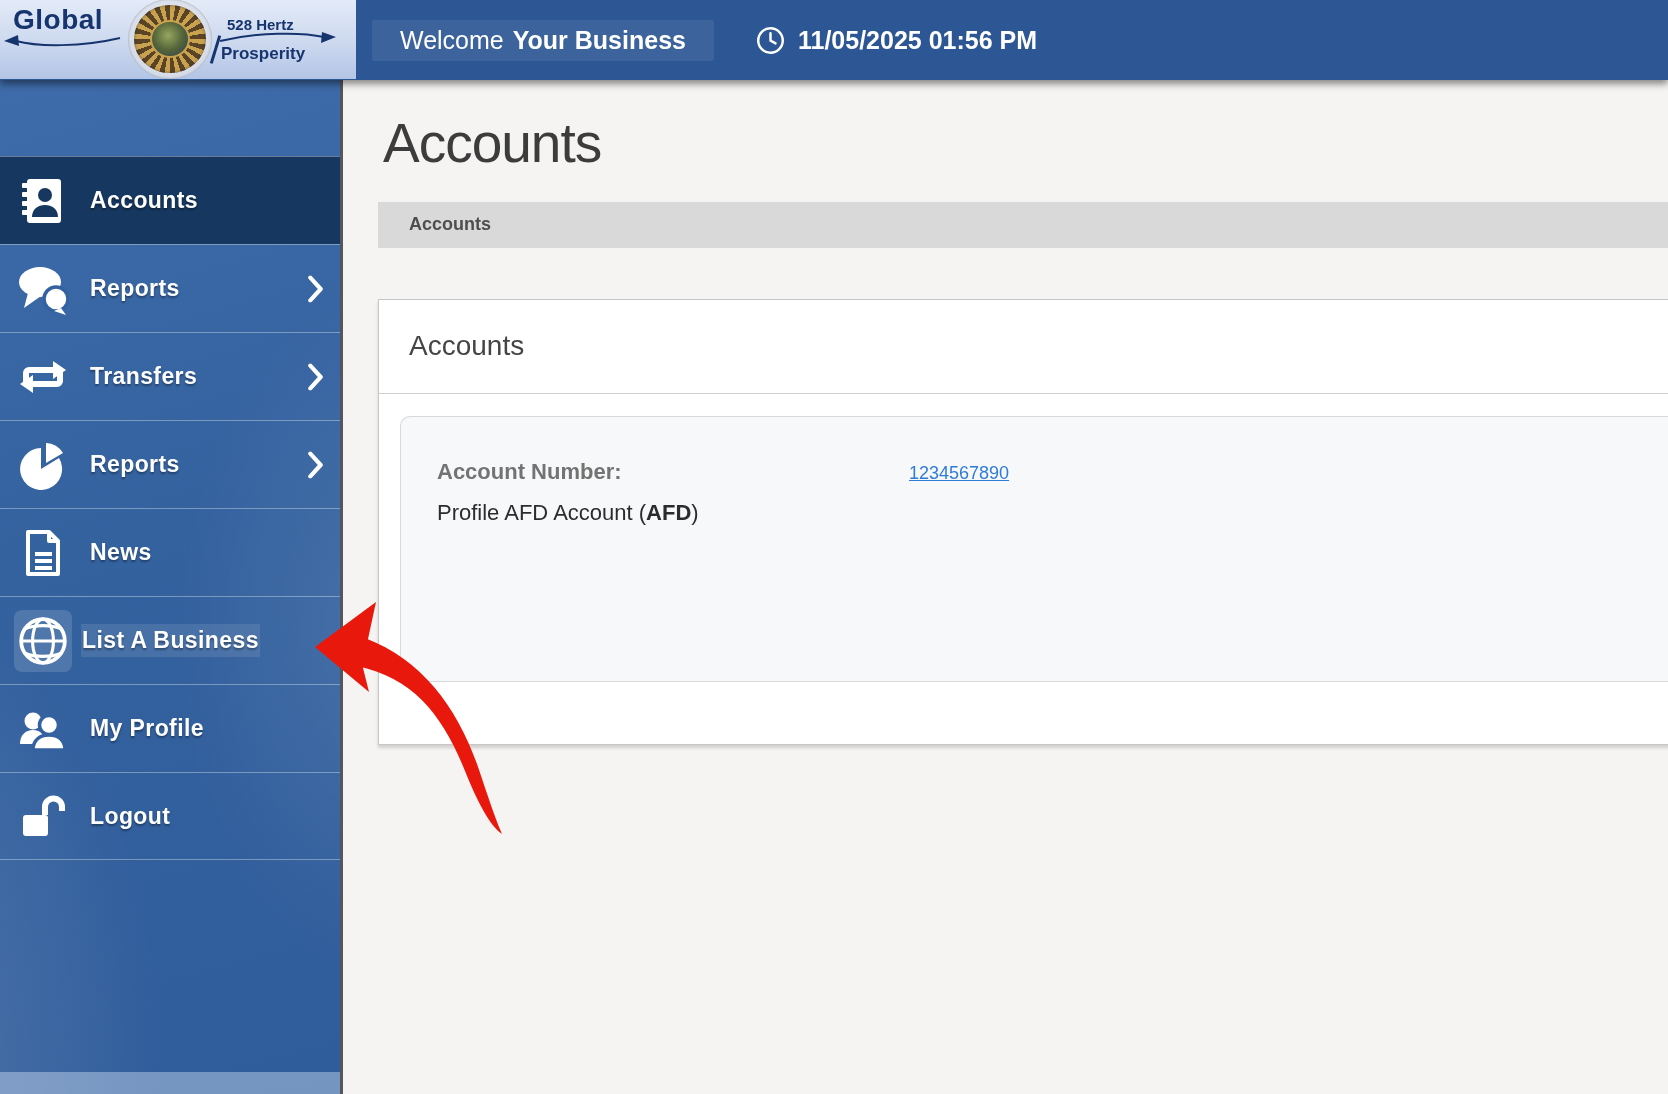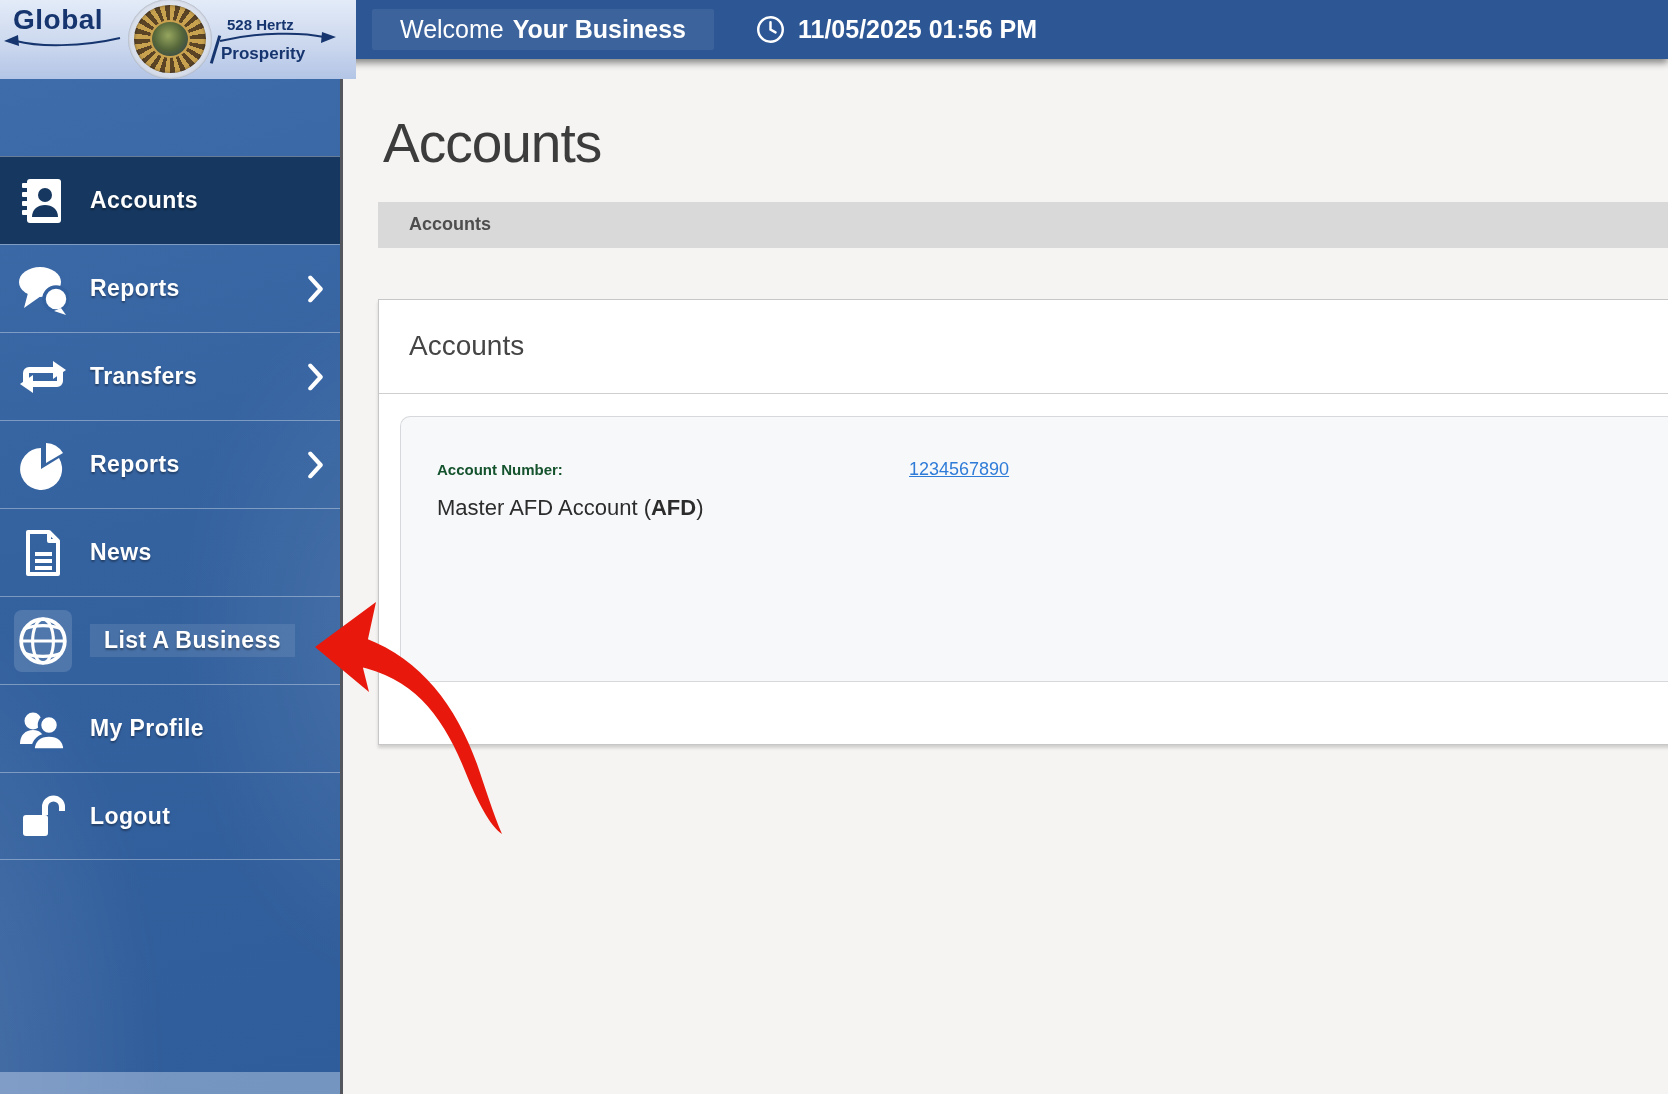--- a/index.html
+++ b/index.html
@@ -14,21 +14,21 @@
   *{box-sizing:border-box;margin:0;padding:0;}
   html,body{width:1668px;height:1094px;}
   body{
     overflow:hidden;position:relative;
     font-family:"Liberation Sans", sans-serif;
     background:#f5f4f2;
   }
 
   
   .topbar{
-    position:absolute;left:0;top:0;width:100%;height:59px;
+    position:absolute;left:0;top:0;width:100%;height:80px;
     background:var(--header-blue);
     display:flex;align-items:center;
     box-shadow:0 4px 7px rgba(0,0,0,0.45);
     z-index:10;color:#fff;
   }
   .logo{
     position:absolute;left:0;top:0;width:356px;height:79px;
     background:linear-gradient(180deg,#e3ebf8 0%,#ccd8ee 55%,#b3c5e6 100%);
     overflow:hidden;cursor:pointer;
   }
@@ -77,21 +77,21 @@
     border-top:1px solid rgba(255,255,255,0.35);
   }
   .menu-item:last-child{border-bottom:1px solid rgba(255,255,255,0.35);text-align:center;}
   .menu-item.active{background:var(--active-item-blue);}
   .mi-icon{width:58px;height:62px;display:flex;align-items:center;justify-content:center;
     flex:0 0 58px;}
   .mi-label{margin-left:18px;color:#fff;font-size:23px;font-weight:600;letter-spacing:.4px;
     text-shadow:0 2px 2px rgba(0,0,0,0.35);}
   .mi-chevron{position:absolute;right:17px;top:50%;transform:translateY(-50%);display:flex;}
   .menu-item.spot .mi-icon{background:rgba(255,255,255,0.14);border-radius:8px;}
-  .menu-item.spot .mi-label{background:rgba(255,255,255,0.10);padding:3px 14px;margin-left:18px;}
+  .menu-item.spot .mi-label{background:rgba(255,255,255,0.10);padding:3px 1px;margin-left:9px;}
   .cut{fill:var(--active-item-blue);}
   .strk{stroke:var(--sidebar-blue);stroke-width:3.5;}
 
   
   .content{position:absolute;left:343px;top:79px;right:0;bottom:0;}
   .page-title{
     margin:30px 0 0 40px;font-size:55px;font-weight:300;color:#3c3c3c;
     line-height:1.25;letter-spacing:-1px;
   }
   .breadcrumb{
@@ -109,21 +109,21 @@
     font-size:28px;font-weight:300;color:#454545;
     border-bottom:1px solid #cfcfcf;
   }
   .panel-body{padding:22px 0 62px 21px;}
   .card{
     background:#f7f8fa;border:1px solid #d6d8db;border-right:none;
     border-radius:10px 0 0 10px;height:266px;margin-right:0;
     padding:42px 0 0 36px;
   }
   .card-row{display:grid;grid-template-columns:472px 1fr;align-items:baseline;margin-bottom:15px;}
-  .card-label{font-size:15px;font-weight:700;color:#14532d;}
+  .card-label{font-size:22px;font-weight:700;color:#737373;}
   .card-value{font-size:22px;color:#2c2c2c;}
   .acct-link{font-size:18px;color:var(--link-blue);justify-self:start;}
   .bold{font-weight:700;}
 
   
   .red-arrow{position:absolute;left:300px;top:588px;width:215px;height:260px;
     z-index:50;pointer-events:none;}
 </style>
 </head>
 <body>
@@ -290,21 +290,21 @@
 
   <section class="panel">
     <div class="panel-header">Accounts</div>
     <div class="panel-body">
       <div class="card">
         <div class="card-row">
           <span class="card-label">Account Number:</span>
           <a href="#" class="acct-link">1234567890</a>
         </div>
         <div class="card-row">
-          <span class="card-value"><span>Master AFD Account (</span><span class="bold">AFD</span><span>)</span></span>
+          <span class="card-value"><span>Profile AFD Account (</span><span class="bold">AFD</span><span>)</span></span>
         </div>
       </div>
     </div>
   </section>
 </main>
 
 <svg class="red-arrow" viewBox="300 588 215 260">
   <polygon points="315,647 376,602 368,639 363,668 369,692" fill="#e8190c"></polygon>
   <path d="M365,638 C422,660 456,706 477,764 C485,787 493,813 502,834
            C490,826 477,801 465,771 C443,716 414,678 357,666 Z" fill="#e8190c"></path>

